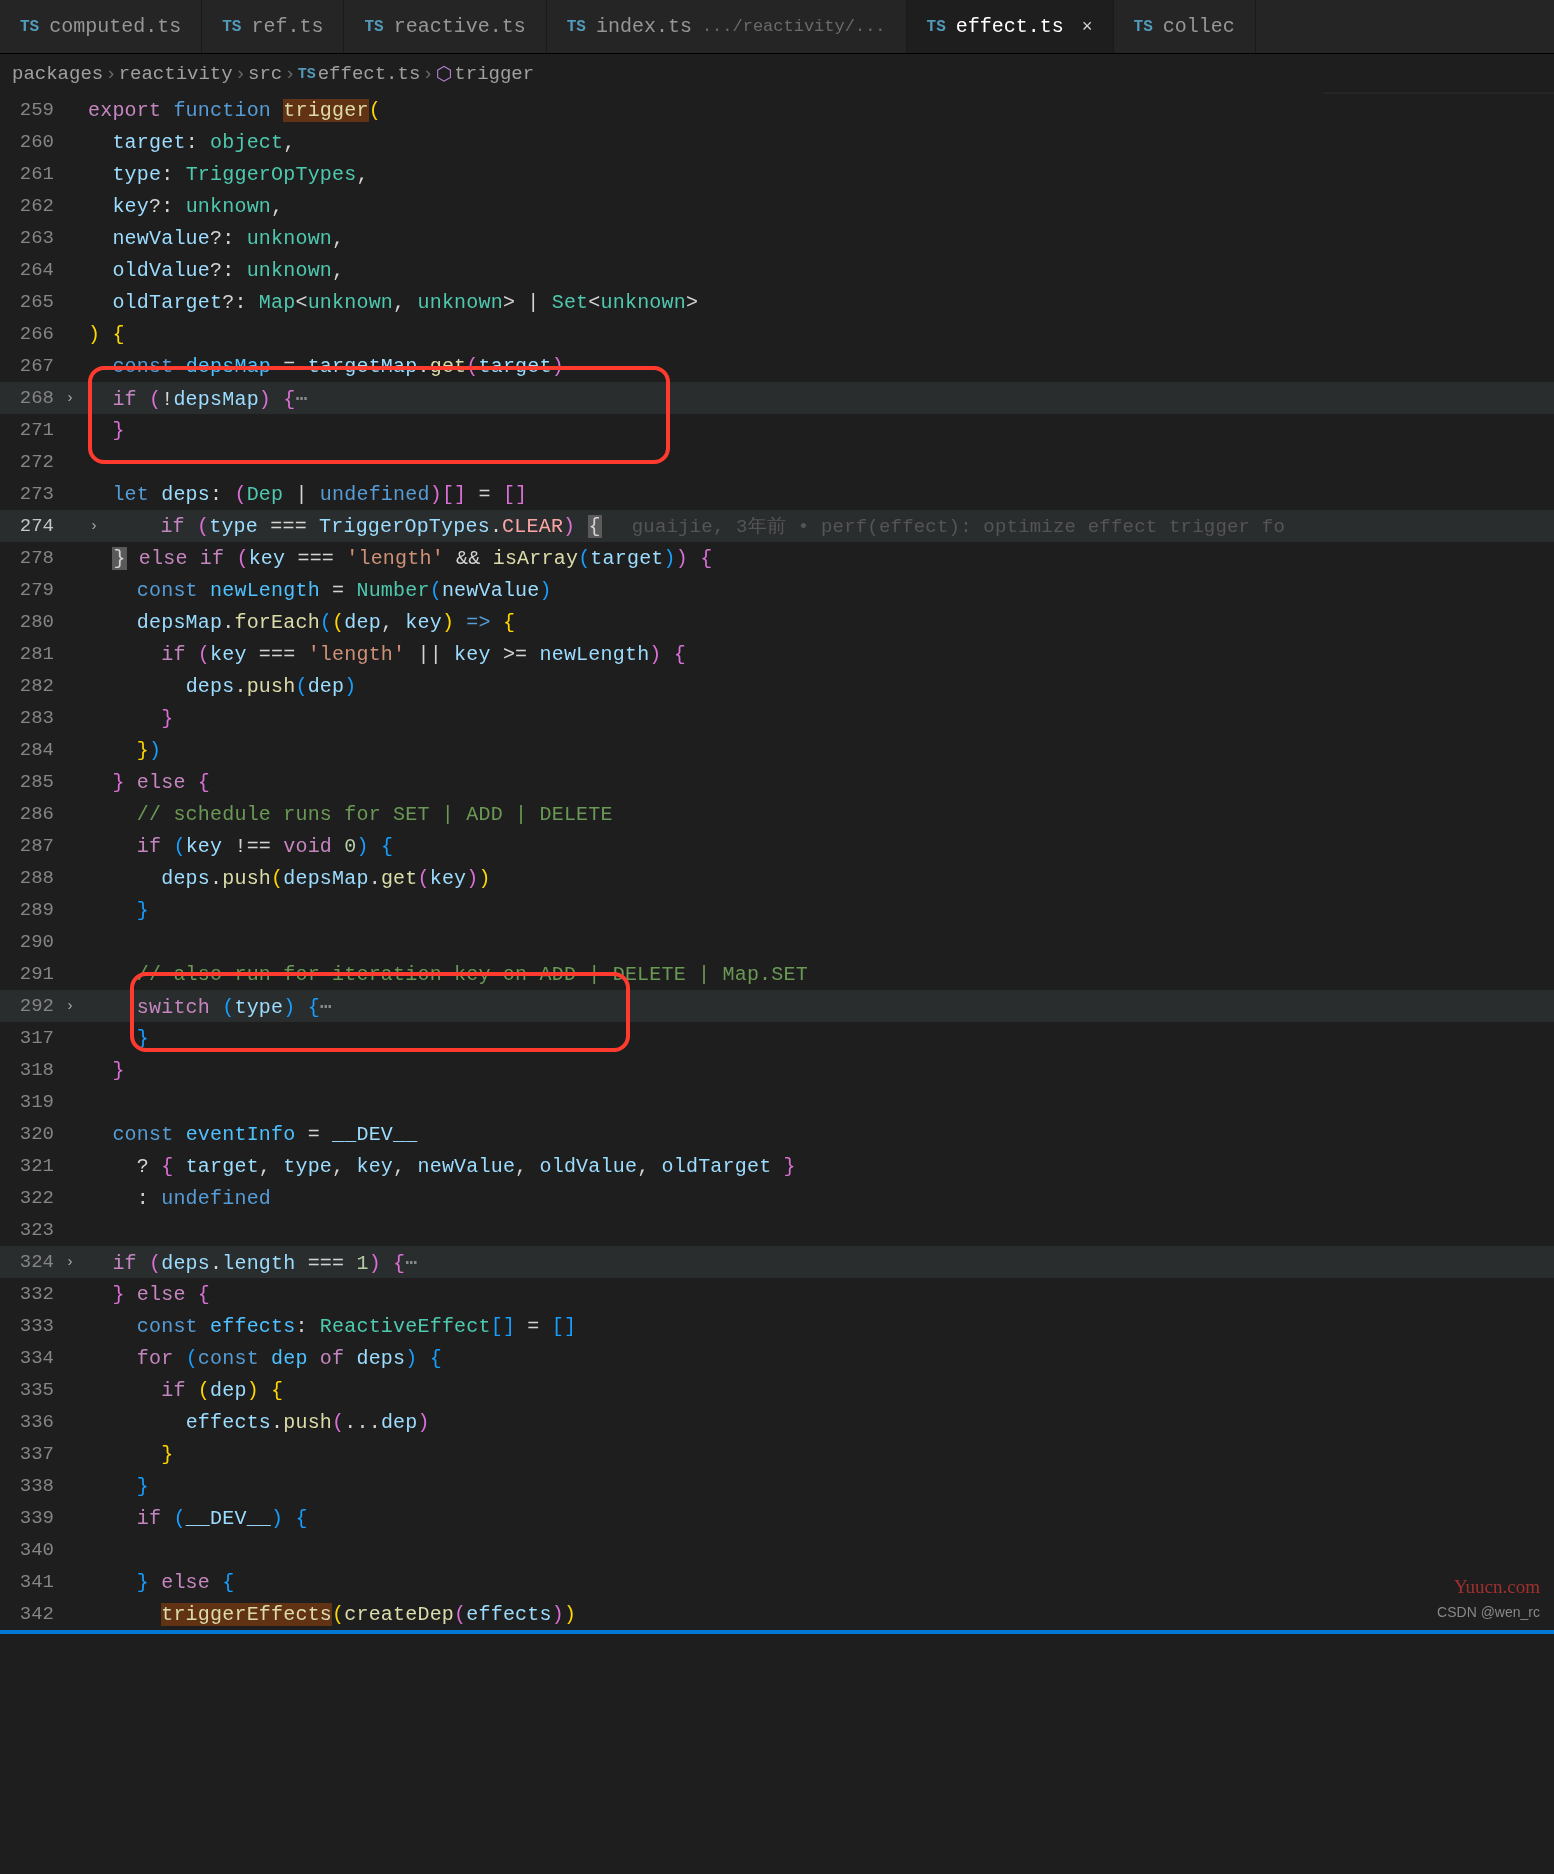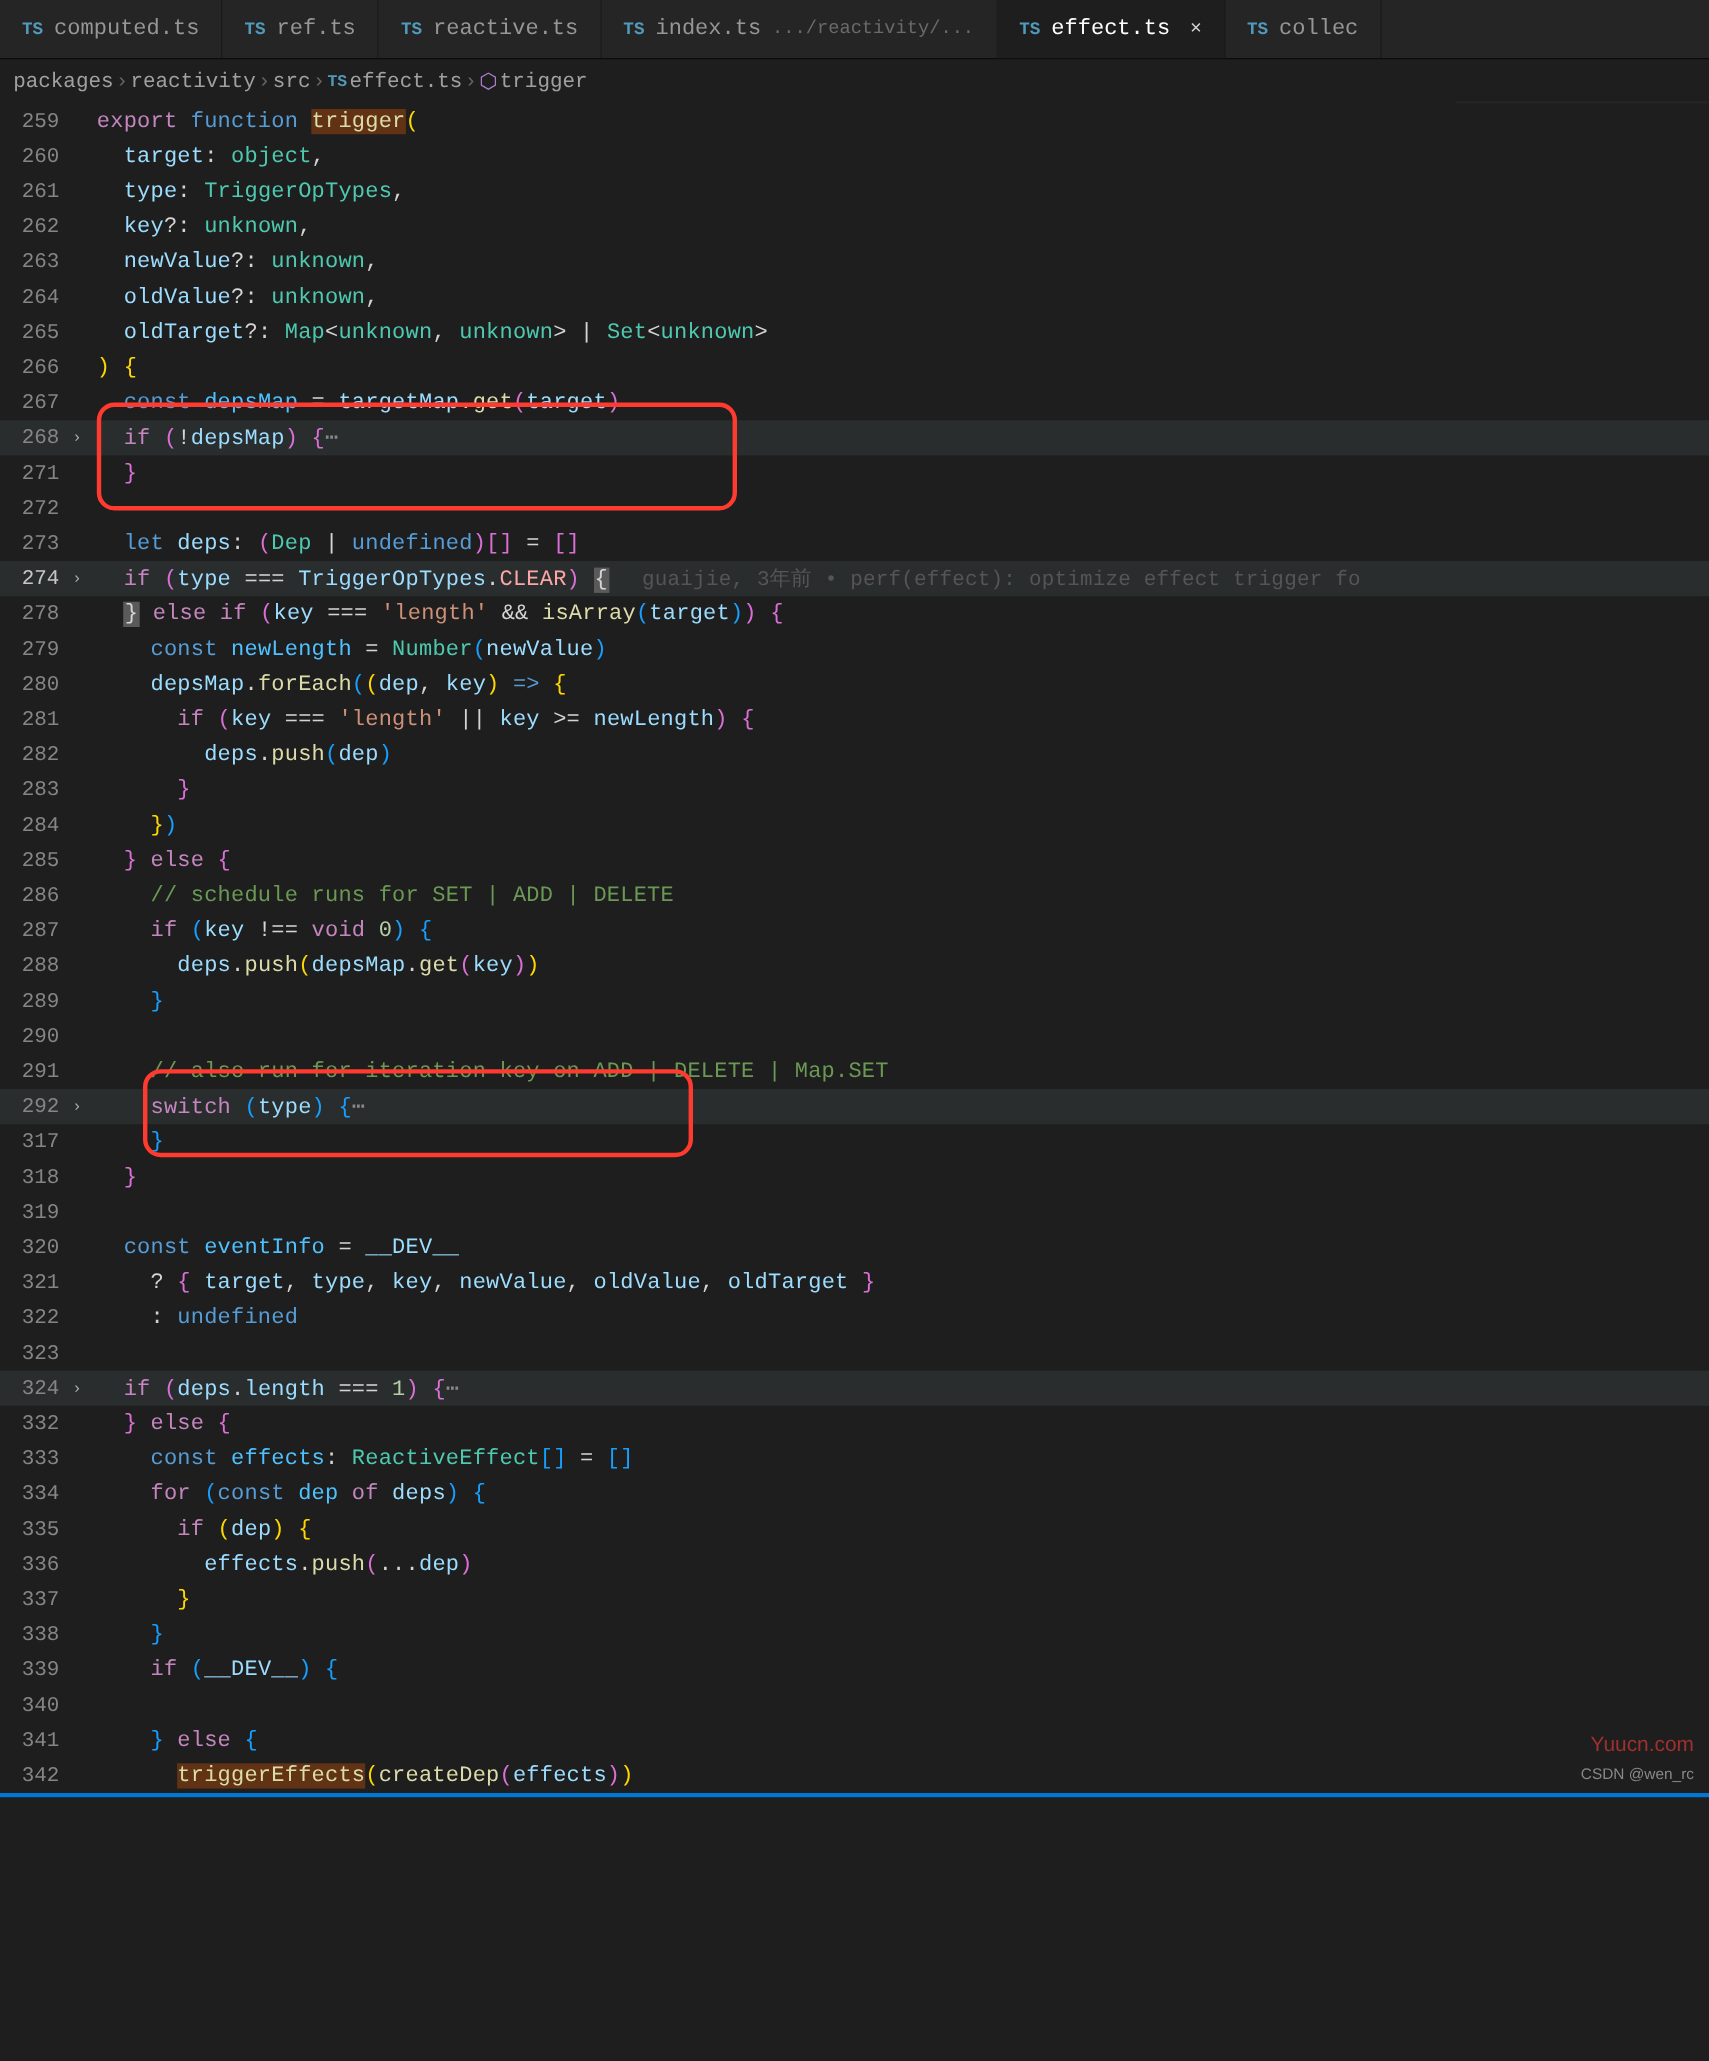--- a/index.html
+++ b/index.html
@@ -73,21 +73,21 @@
   position: relative;
   background: #1e1e1e;
 }
 .line {
   display: flex;
   height: 32px;
   align-items: center;
   white-space: pre;
 }
 .line.hl { background: #2a2d2e; }
-.line.hl2 { background: #2a2d2e; }
+.line.hl2 { background: #2a2d2e; gap: 24px; }
 .gutter {
   width: 58px;
   text-align: right;
   color: #858585;
   padding-right: 4px;
   font-size: 19px;
 }
 .gutter.current { color: #c6c6c6; }
 .fold {
   width: 24px;
@@ -148,21 +148,21 @@
   width: 752px;
   height: 130px;
   pointer-events: none;
 }
 .watermark1 {
   position: absolute;
   right: 14px;
   bottom: 32px;
   color: #a03030;
   font-size: 19px;
-  font-family: Liberation Sans, sans-serif;
+  font-family: Liberation Serif, serif;
 }
 .watermark2 {
   position: absolute;
   right: 14px;
   bottom: 10px;
   color: #888;
   font-size: 14px;
   font-family: sans-serif;
 }
 .bottom-bar {

